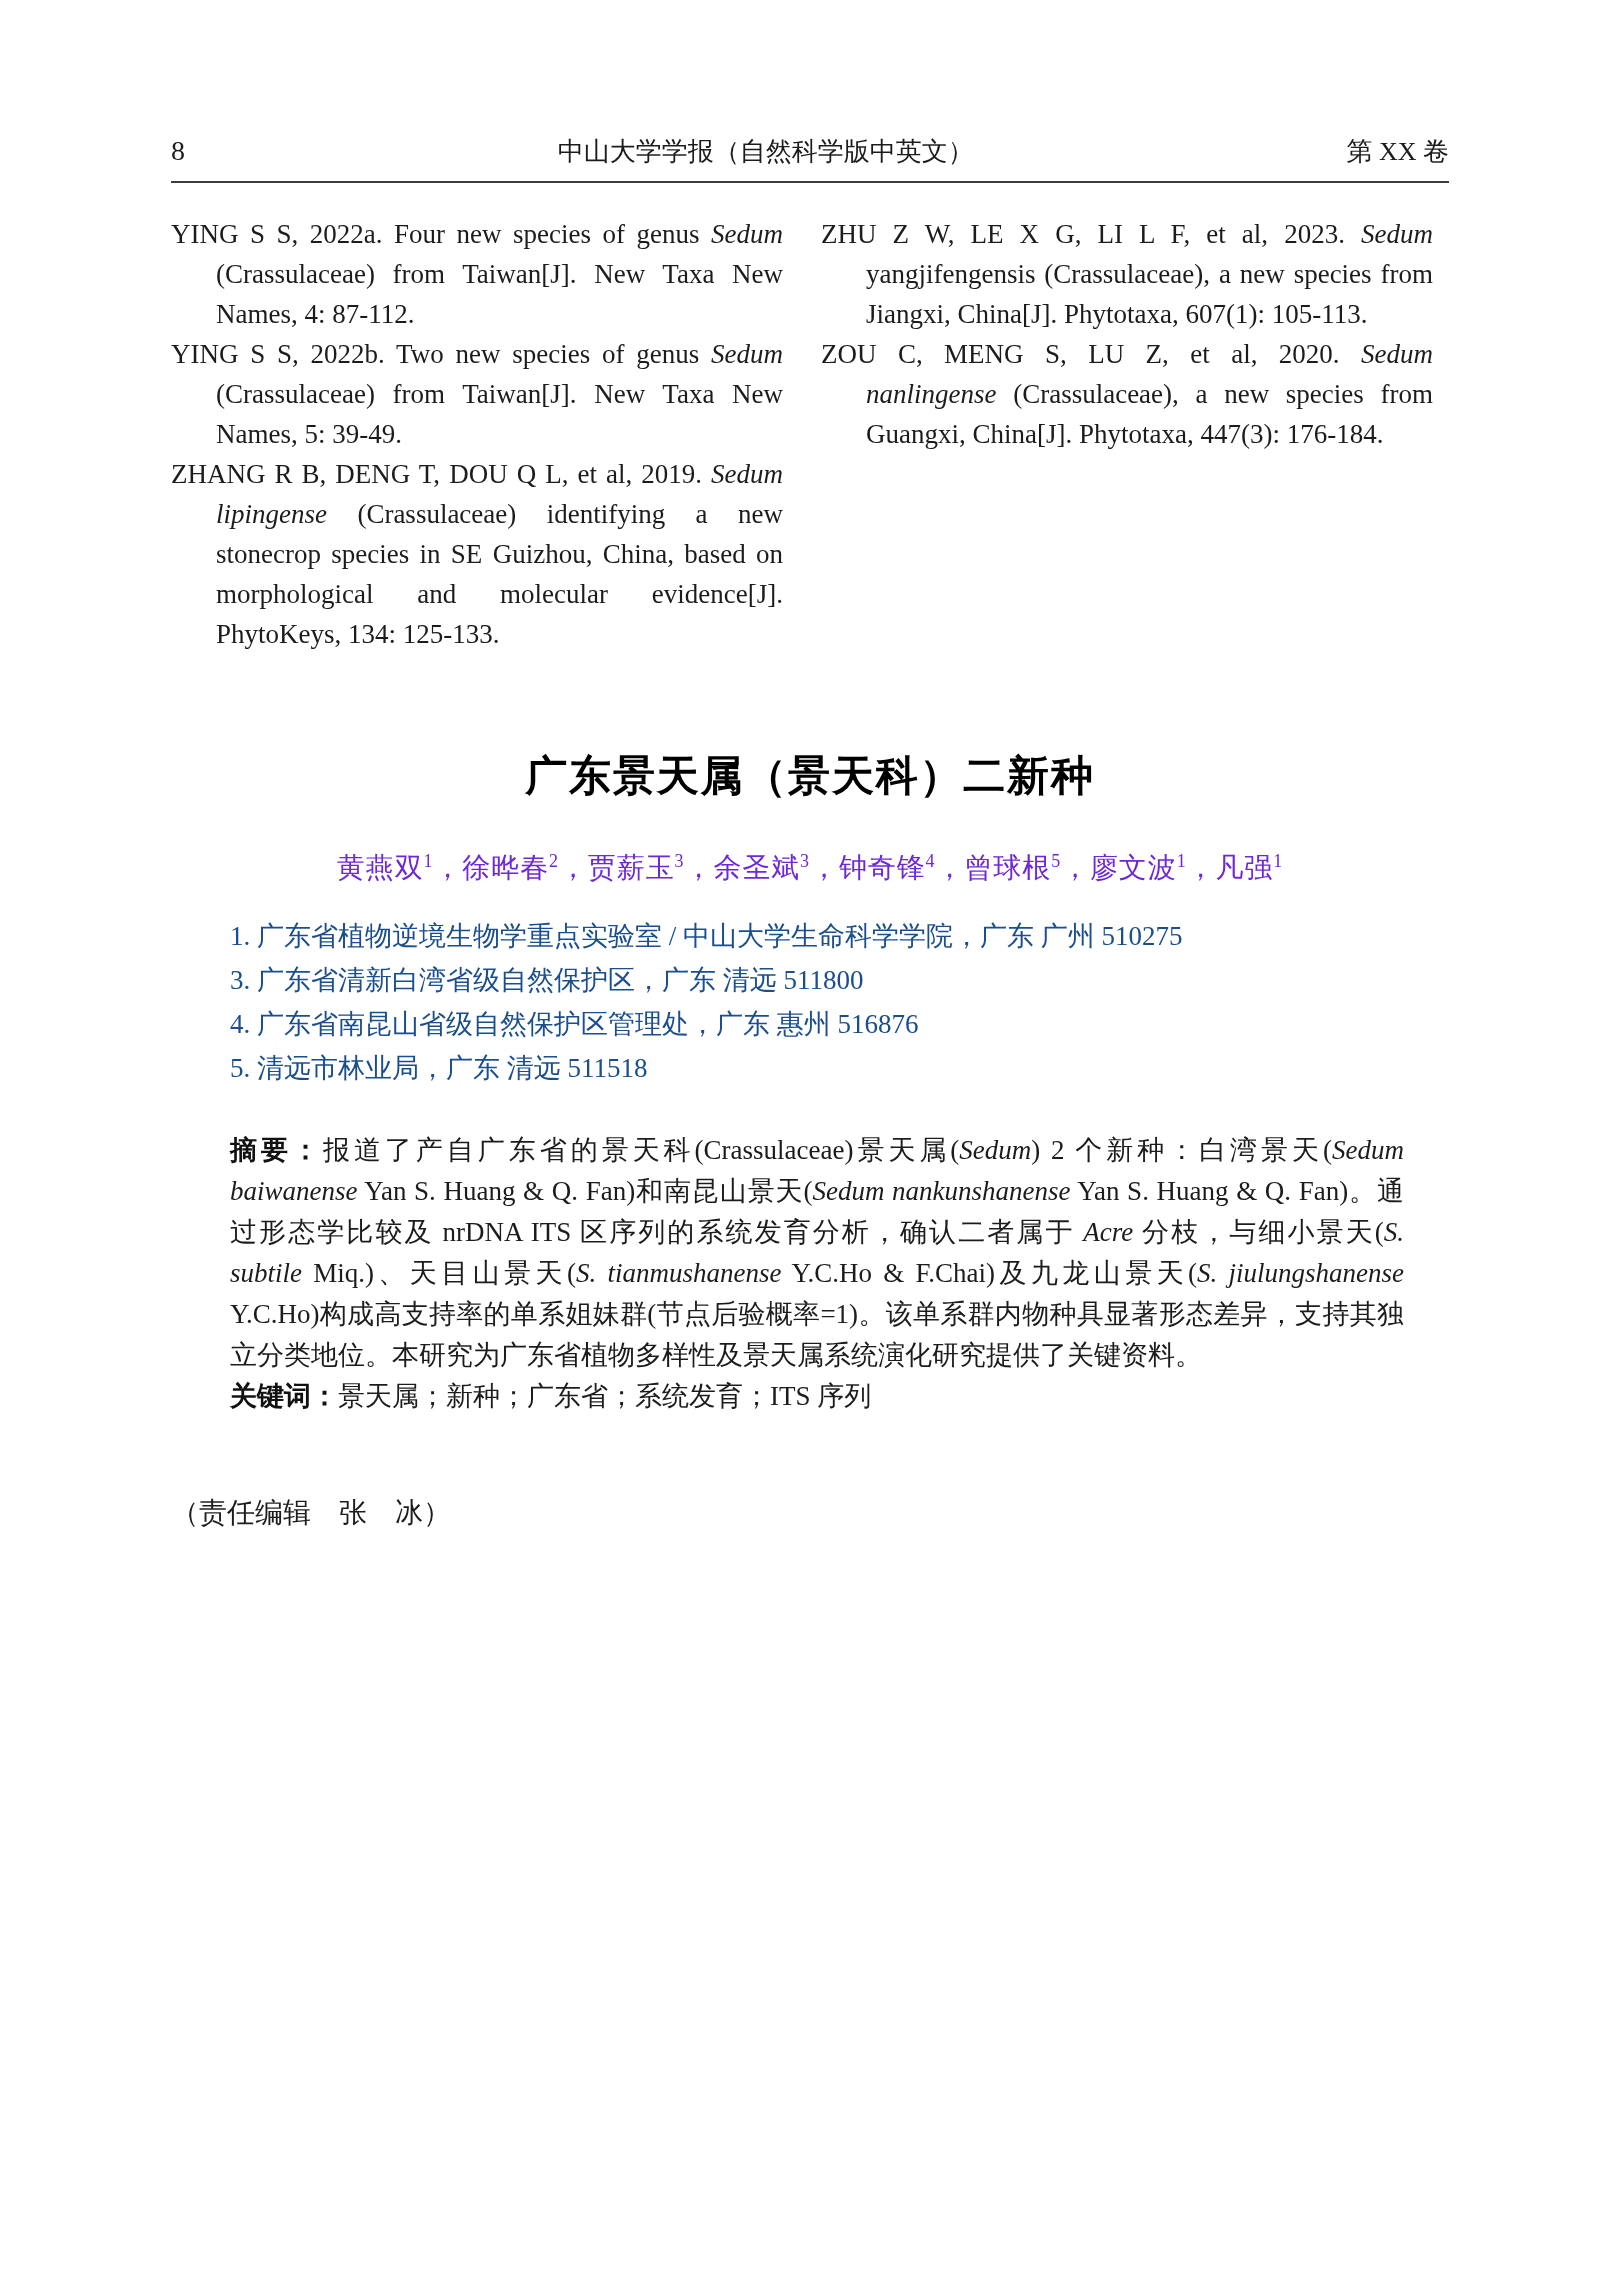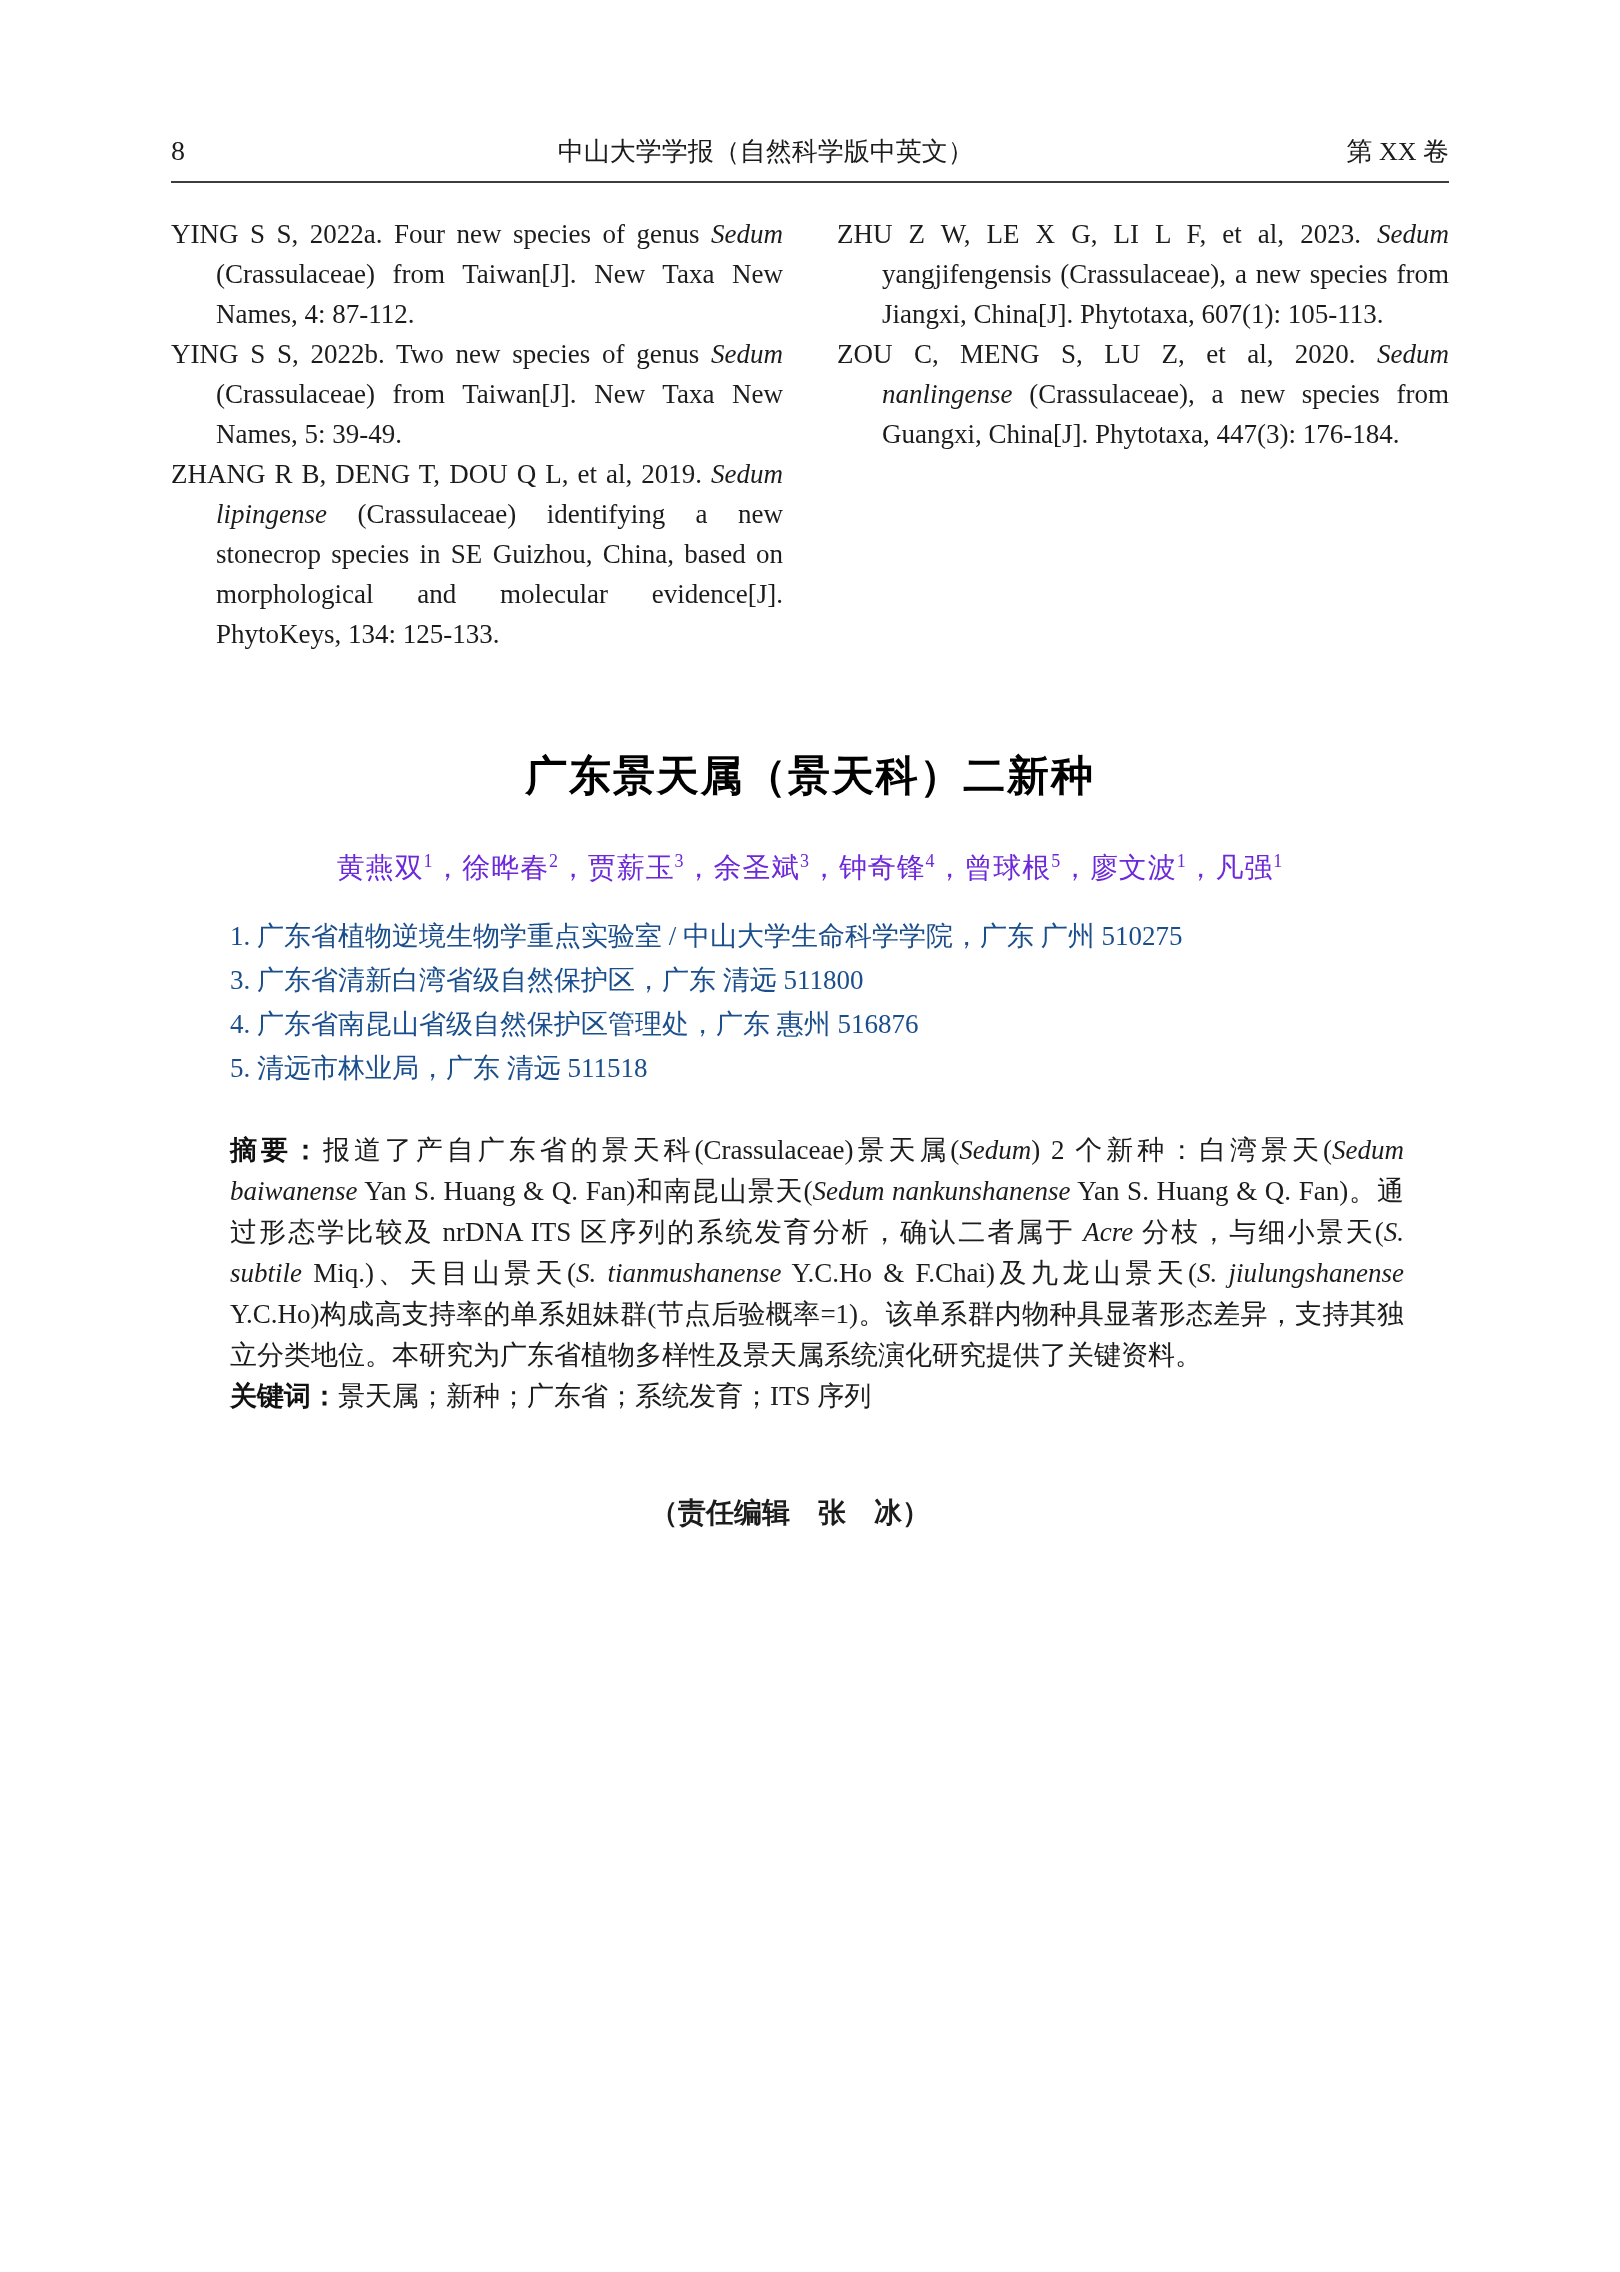--- a/index.html
+++ b/index.html
@@ -20,21 +20,21 @@
     padding-top: 135px;
     font-size: 26px; line-height: 31px;
   }
   .running-header .pageno { font-size: 28px; }
   .header-rule {
     border-bottom: 2.7px solid #3d3d3d;
     margin-top: 14.4px;
   }
   
   .refs {
-    display: flex; gap: 54px;
+    display: flex; gap: 38px;
     margin-top: 31px;
     font-size: 27px; line-height: 40px;
   }
   .refs .col { width: 612px; }
   .ref {
     margin: 0;
     text-align: justify;
     padding-left: 45px; text-indent: -45px;
   }
   
@@ -72,24 +72,23 @@
     margin: 0 45px 0 59px;
     font-size: 27px; line-height: 41px;
   }
   .seclabel {
     font-family: "Liberation Sans", "DejaVu Sans", sans-serif;
     font-weight: 700;
     color: #111111;
   }
   .editor {
     margin: 77px 40px 0 0;
-    text-align: center;
+    text-align: left;
     font-family: "Liberation Sans", "DejaVu Sans", sans-serif;
     font-size: 28px;
-    font-weight: bold;
   }
 </style>
 </head>
 <body>
 
 <div class="page">
 
   <header class="running-header">
     <span class="pageno">8</span>
     <span>中山大学学报（自然科学版中英文）</span>

